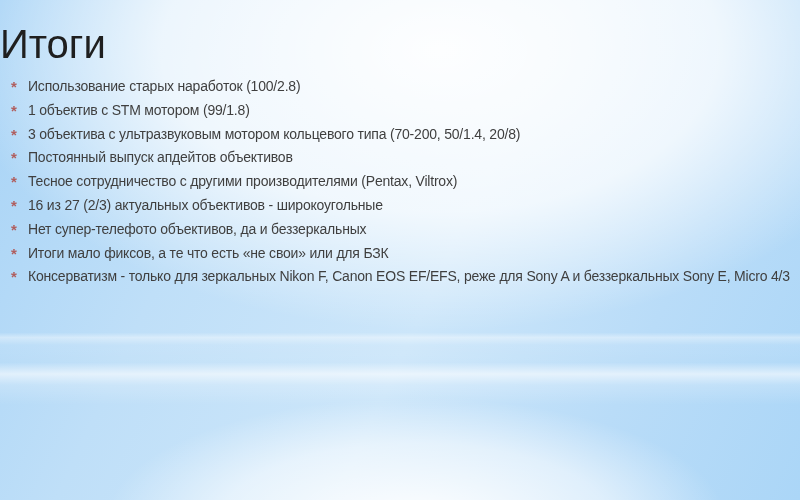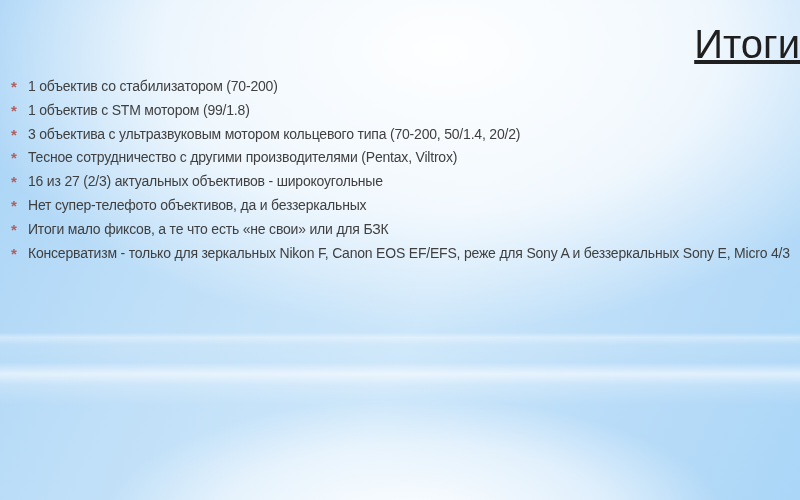--- a/index.html
+++ b/index.html
@@ -22,27 +22,26 @@
         rgba(255,255,255,0.40) 67.5%,
         rgba(255,255,255,0.10) 69%,
         rgba(255,255,255,0.05) 72.5%,
         rgba(255,255,255,0.60) 74.8%,
         rgba(255,255,255,0.20) 77%,
         rgba(255,255,255,0) 81%),
       linear-gradient(115deg, #a7d3f6 0%, #bfdff8 28%, #cce6fa 55%, #b9dcf8 78%, #abd6f7 100%);
   }
   .title {
     padding-top: 22px;
-    text-align: right;
+    text-align: left;
     font-size: 40px;
     line-height: 44px;
     font-weight: 400;
     letter-spacing: 0px;
     color: var(--title-color, #1f1f1f);
-    text-decoration: underline;
   }
   ul.bullets {
     list-style: none;
     margin: 9px 0 0 0;
     padding: 0 6px 0 11px;
   }
   ul.bullets li {
     line-height: 22.8px;
     white-space: nowrap;
     font-size: 14px;
@@ -60,22 +59,23 @@
   ul.bullets .btext {
     color: inherit;
   }
 </style>
 </head>
 <body>
 
 <div class="slide" style="--bullet-color: #b05e5e; --title-color: #1f1f1f; --body-color: #3f3f3f;">
   <div class="title">Итоги</div>
   <ul class="bullets" id="bullet-list">
-      <li><span class="bullet">*</span><span class="btext">1 объектив со стабилизатором (70-200)</span></li>
+      <li><span class="bullet">*</span><span class="btext">Использование старых наработок (100/2.8)</span></li>
       <li><span class="bullet">*</span><span class="btext">1 объектив с STM мотором (99/1.8)</span></li>
-      <li><span class="bullet">*</span><span class="btext">3 объектива с ультразвуковым мотором кольцевого типа (70-200, 50/1.4, 20/2)</span></li>
+      <li><span class="bullet">*</span><span class="btext">3 объектива с ультразвуковым мотором кольцевого типа (70-200, 50/1.4, 20/8)</span></li>
+      <li><span class="bullet">*</span><span class="btext">Постоянный выпуск апдейтов объективов</span></li>
       <li><span class="bullet">*</span><span class="btext">Тесное сотрудничество с другими производителями (Pentax, Viltrox)</span></li>
       <li><span class="bullet">*</span><span class="btext">16 из 27 (2/3) актуальных объективов - широкоугольные</span></li>
       <li><span class="bullet">*</span><span class="btext">Нет супер-телефото объективов, да и беззеркальных</span></li>
       <li><span class="bullet">*</span><span class="btext">Итоги мало фиксов, а те что есть «не свои» или для БЗК</span></li>
       <li><span class="bullet">*</span><span class="btext">Консерватизм - только для зеркальных Nikon F, Canon EOS EF/EFS, реже для Sony A и беззеркальных Sony E, Micro 4/3</span></li>
     </ul>
 </div>
 
 </body></html>

